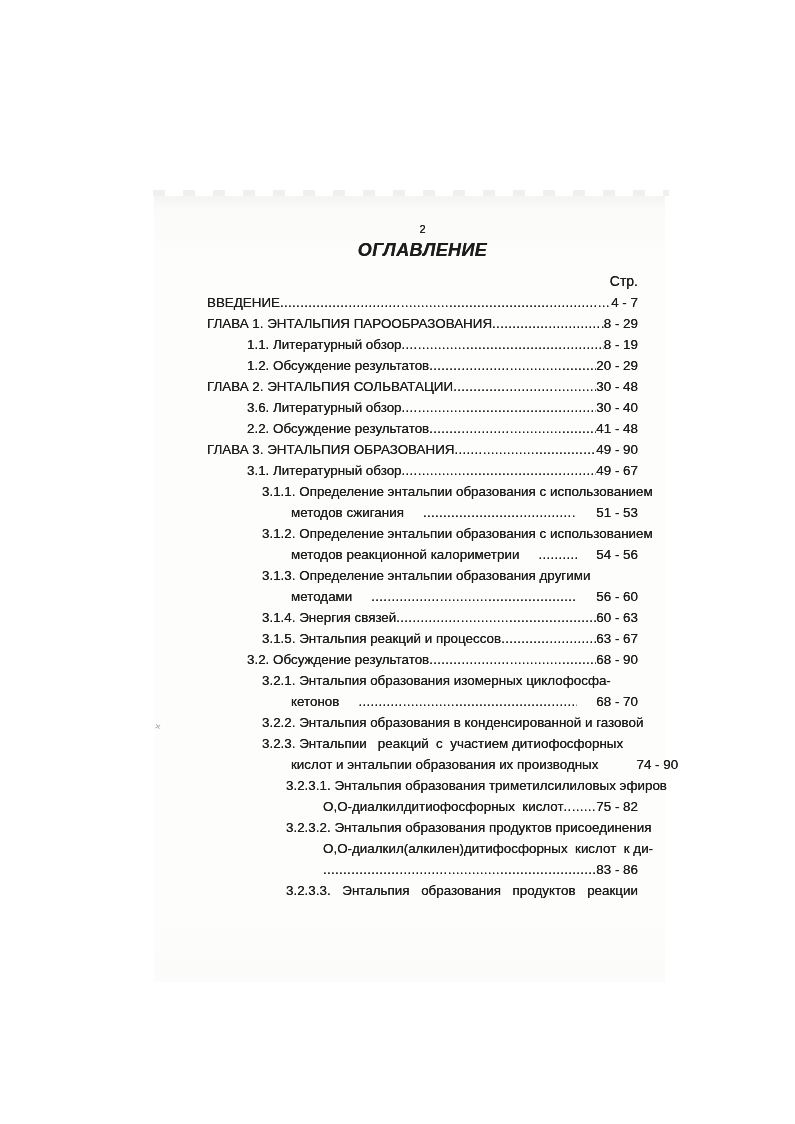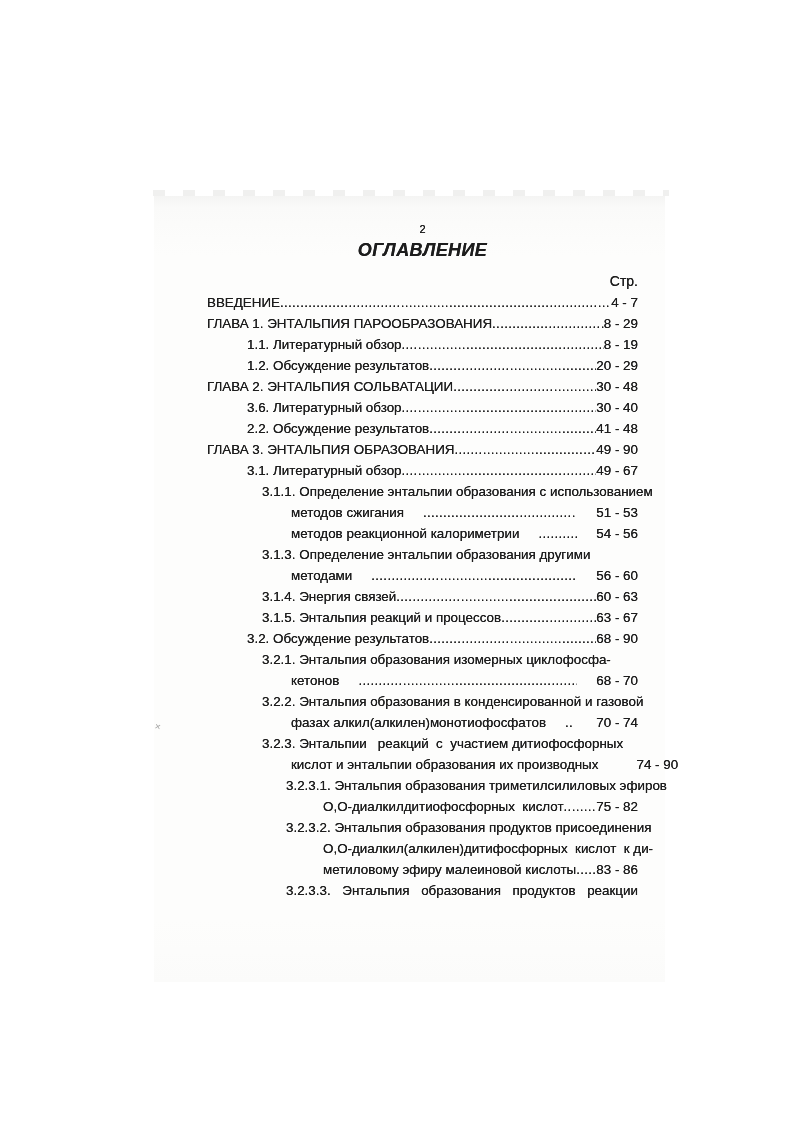--- a/index.html
+++ b/index.html
@@ -117,20 +117,21 @@
         <span class="lbl">3.1. Литературный обзор</span>
         <span class="dots"></span>
         <span class="pages">49 - 67</span>
       </div>
       <div class="row l2 justify"><span class="lbl">3.1.1. Определение энтальпии образования с использованием</span></div>
       <div class="row l2c has-pages">
         <span class="lbl">методов сжигания</span>
         <span class="dots"></span>
         <span class="pages">51 - 53</span>
       </div>
+      <div class="row l2 justify"><span class="lbl">3.1.2. Определение энтальпии образования с использованием</span></div>
       <div class="row l2c has-pages">
         <span class="lbl">методов реакционной калориметрии</span>
         <span class="dots"></span>
         <span class="pages">54 - 56</span>
       </div>
       <div class="row l2"><span class="lbl">3.1.3. Определение энтальпии образования другими</span></div>
       <div class="row l2c has-pages">
         <span class="lbl">методами</span>
         <span class="dots"></span>
         <span class="pages">56 - 60</span>
@@ -150,39 +151,33 @@
         <span class="dots"></span>
         <span class="pages">68 - 90</span>
       </div>
       <div class="row l2"><span class="lbl">3.2.1. Энтальпия образования изомерных циклофосфа-</span></div>
       <div class="row l2c has-pages">
         <span class="lbl">кетонов</span>
         <span class="dots"></span>
         <span class="pages">68 - 70</span>
       </div>
       <div class="row l2 justify"><span class="lbl">3.2.2. Энтальпия образования в конденсированной и газовой</span></div>
-      <div class="row l2c has-pages">
-        <span class="lbl">фазах алкил(алкилен)монотиофосфатов</span>
-        <span class="dots"></span>
-        <span class="pages"> 70 - 74</span>
-      </div>
       <div class="row l2"><span class="lbl">3.2.3. Энтальпии   реакций  с  участием дитиофосфорных</span></div>
       <div class="row l2c has-pages">
         <span class="lbl">кислот и энтальпии образования их производных</span>
         <span class="dots"></span>
         <span class="pages">74 - 90</span>
       </div>
       <div class="row l3 justify"><span class="lbl">3.2.3.1. Энтальпия образования триметилсилиловых эфиров</span></div>
       <div class="row l3c has-pages">
         <span class="lbl">О,О-диалкилдитиофосфорных  кислот</span>
         <span class="dots"></span>
         <span class="pages">75 - 82</span>
       </div>
       <div class="row l3 justify"><span class="lbl">3.2.3.2. Энтальпия образования продуктов присоединения</span></div>
       <div class="row l3c"><span class="lbl">О,О-диалкил(алкилен)дитифосфорных  кислот  к ди-</span></div>
       <div class="row l3c has-pages">
-        <span class="lbl">метиловому эфиру малеиновой кислоты</span>
         <span class="dots"></span>
         <span class="pages">83 - 86</span>
       </div>
       <div class="row l3 justify"><span class="lbl">3.2.3.3. Энтальпия образования продуктов реакции</span></div>
     </div>
 </div>
 
 </body></html>

